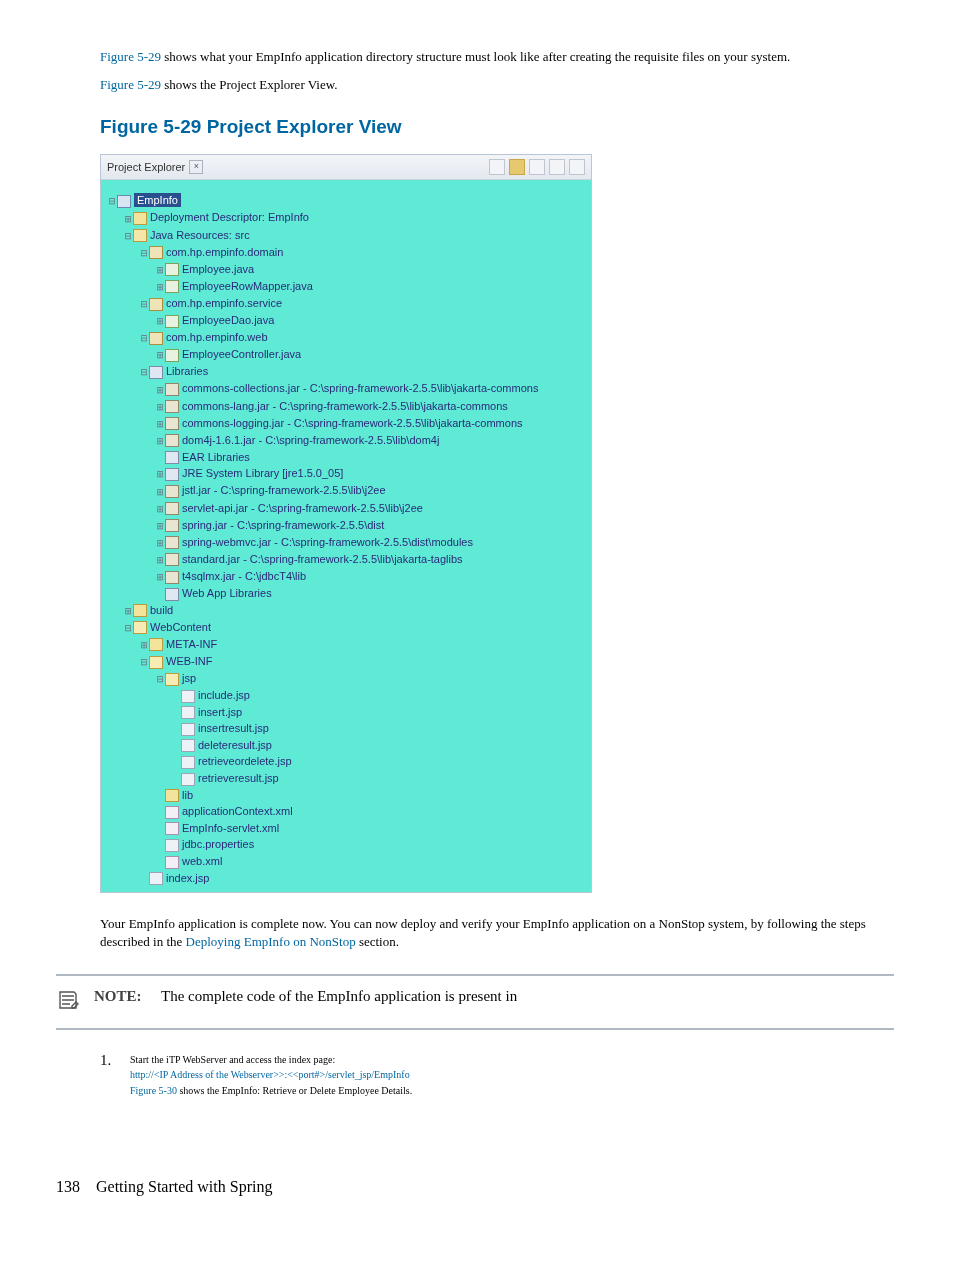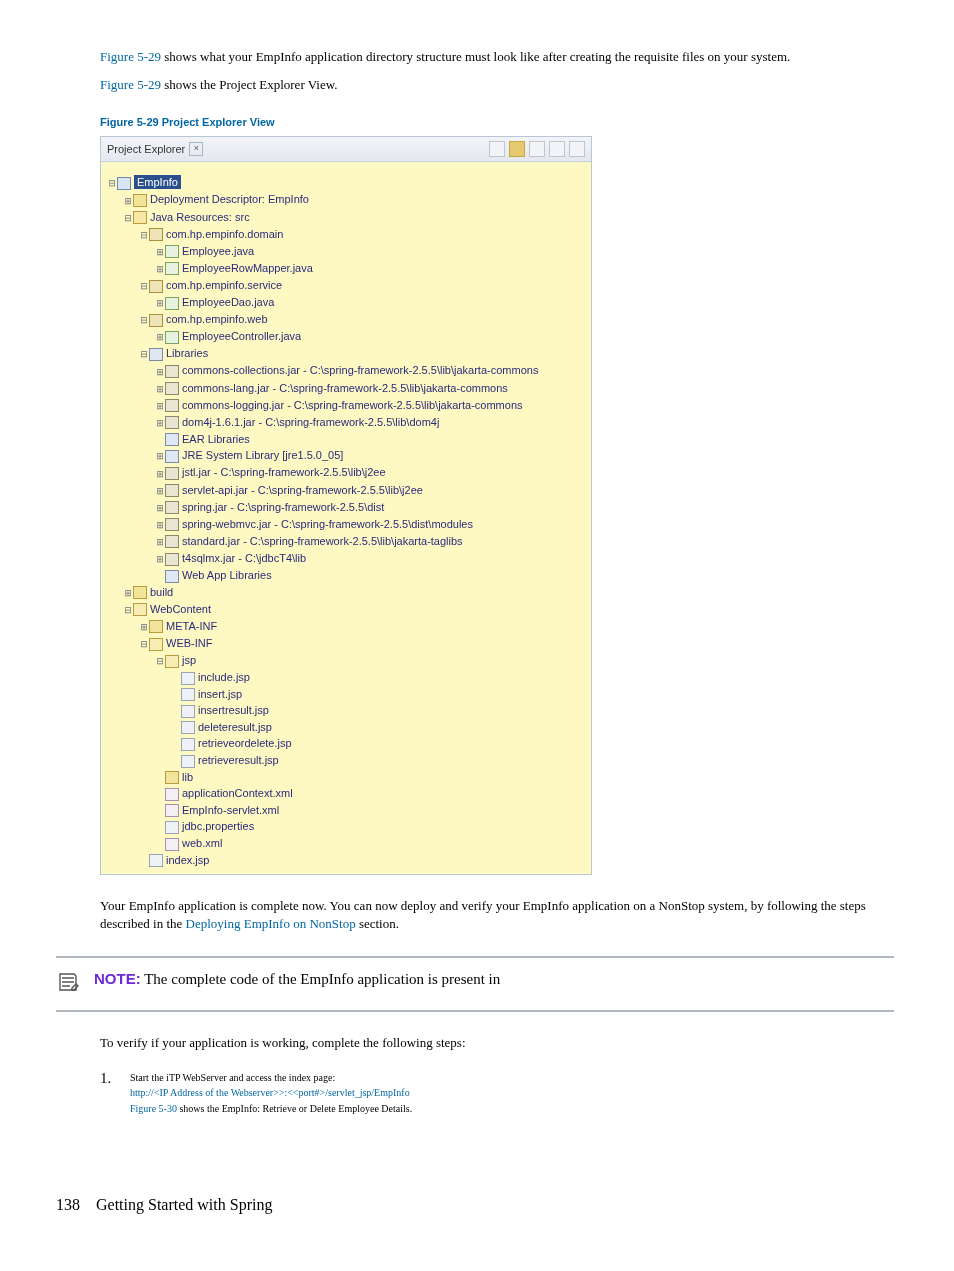--- a/index.html
+++ b/index.html
@@ -20,32 +20,32 @@
   }
   .link {
     color: #0066a1;
     text-decoration: none;
   }
   .underline { }
   .figure-caption {
     color: #0066a1;
     font-family: Arial, Helvetica, sans-serif;
     font-weight: bold;
-    font-size: 11px;
-    margin: 22px 0 8px 0;
+    font-size: 19px;
+    margin: 22px 0 16px 0;
   }
 
   
   .explorer {
     width: 490px;
     border: 1px solid #b8c6d6;
     font-family: Tahoma, Arial, sans-serif;
     font-size: 11px;
     color: #2a2a7a;
-    background: #fef9c3;
+    background: #5eead4;
   }
   .exp-header {
     background: linear-gradient(#f2f4f8, #e4e8ef);
     border-bottom: 1px solid #c7d0dc;
     padding: 3px 6px;
     display: flex;
     align-items: center;
     color: #333;
     height: 18px;
   }
@@ -124,24 +124,24 @@
     display: flex;
   }
   .note-icon {
     width: 38px;
     flex: 0 0 auto;
     text-align: left;
   }
   .note-icon svg { width: 24px; height: 24px; }
   .note-content { flex: 1; font-size: 15px; }
   .note-label {
-    color: #6d28d9;
-    font-family: Liberation Sans, sans-serif;
+    color: #404040;
+    font-family: Liberation Serif, serif;
     font-weight: bold;
-    margin-right: 0;
+    margin-right: 16px;
   }
 
   .steps { margin-top: 18px; }
   .step-row { display: flex; margin-bottom: 6px; }
   .step-num { width: 30px; flex: 0 0 auto; font-size: 15px; }
   .step-body { flex: 1; font-size: 10px; line-height: 1.55; }
 
   .footer {
     position: relative;
     margin-top: 80px;
@@ -231,21 +231,20 @@
           <path fill="none" stroke="#555" stroke-width="1.4" d="M4 4h14l2 2v14H4z M6 8h12 M6 12h12 M6 16h8"></path>
           <path fill="none" stroke="#555" stroke-width="1.4" d="M16 18l4-4 2 2-4 4-2 0z"></path>
         </svg>
     </div>
     <div class="note-content">
       <span class="note-label">NOTE:</span>
       <span>The complete code of the EmpInfo application is present in</span>
     </div>
   </div>
 
-  <p class="body-text">To verify if your application is working, complete the following steps:</p>
 
   <div class="steps">
     <div class="step-row">
       <div class="step-num">1.</div>
       <div class="step-body">
         <div>Start the iTP WebServer and access the index page:</div>
         <div><span class="link underline">http://&lt;IP Address of the Webserver&gt;&gt;:&lt;&lt;port#&gt;/servlet_jsp/EmpInfo</span></div>
         <div>
           <span class="link">Figure 5-30</span><span> shows the EmpInfo: Retrieve or Delete Employee Details.</span>
         </div>

